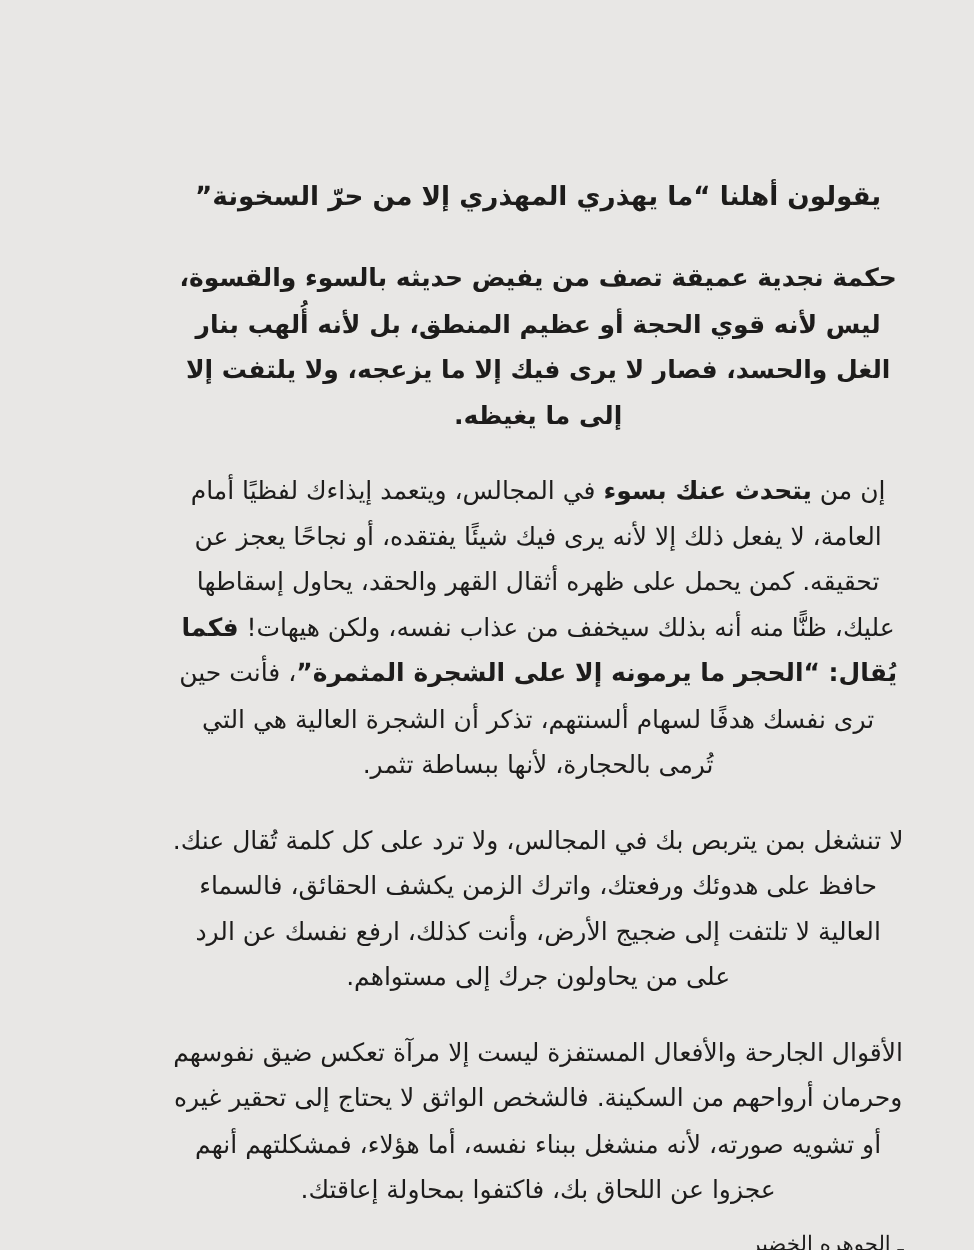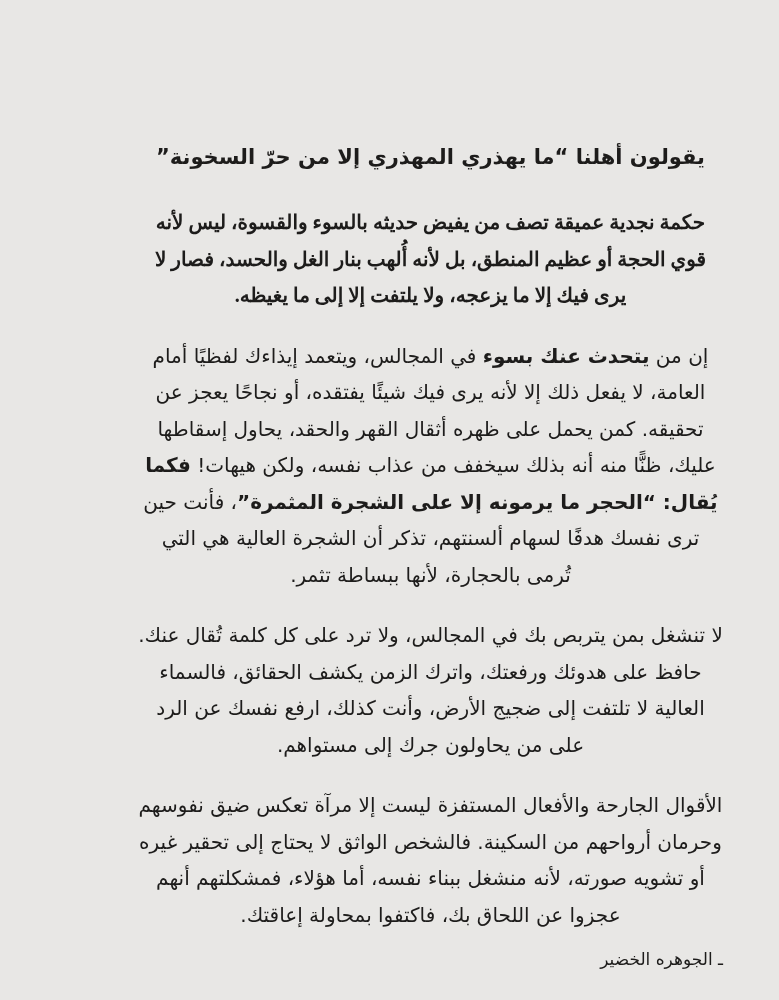--- a/index.html
+++ b/index.html
@@ -31,21 +31,20 @@
     text-align: center;
     font-size: 20px;
     line-height: 36.5px;
     font-weight: normal;
   }
   .quote-body p .b {
     font-weight: bold;
   }
   .quote-body p.bold-para {
     font-weight: bold;
-    font-family: Liberation Serif, serif;
   }
   .signature {
     margin-top: -10px;
     padding-left: 22px;
     text-align: right;
     font-size: 17px;
     line-height: 24px;
   }
 </style>
 </head>

